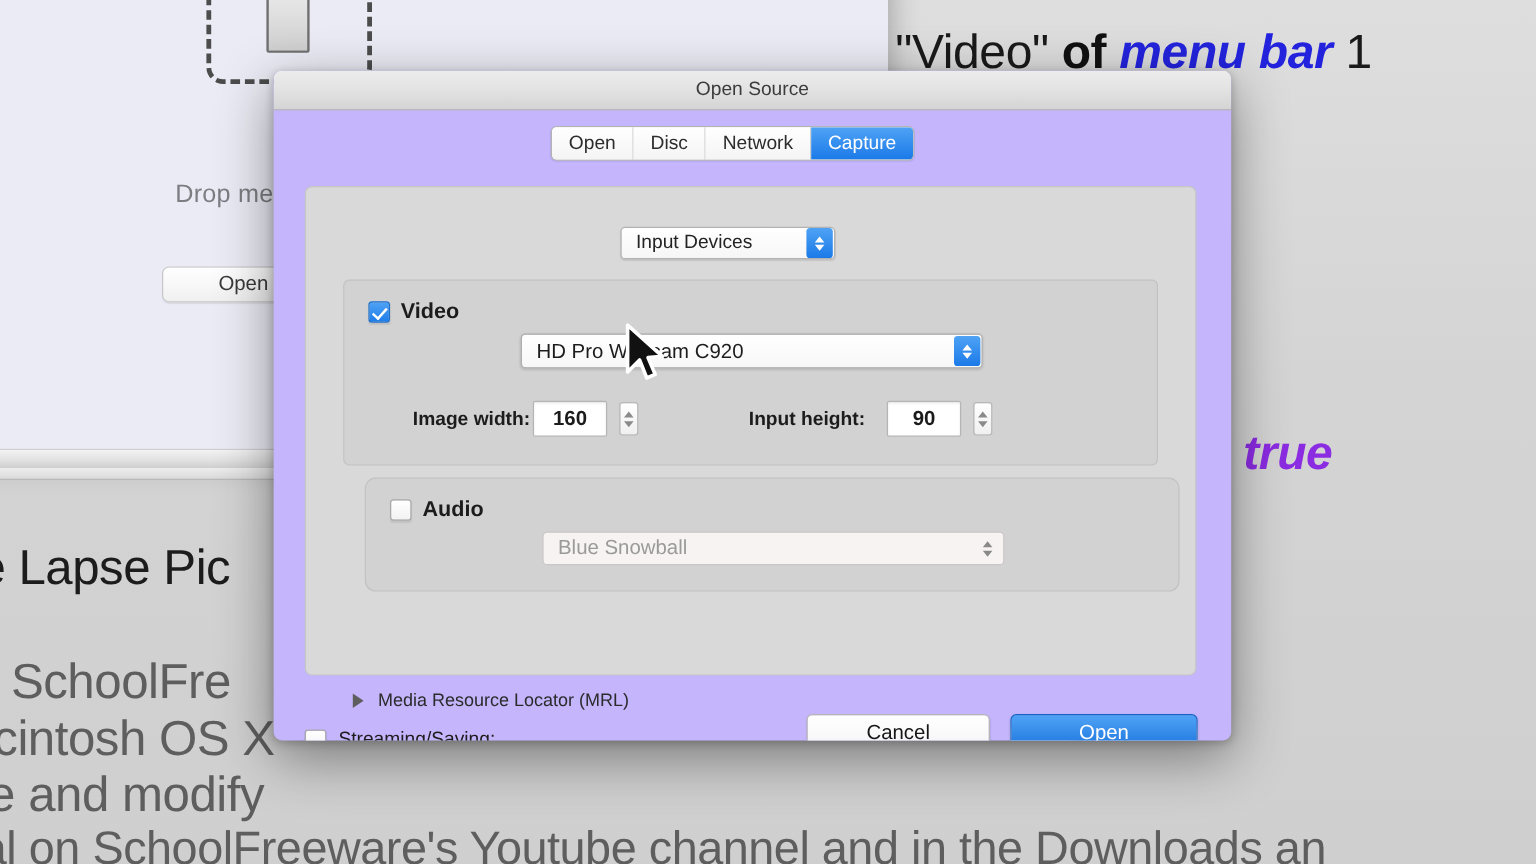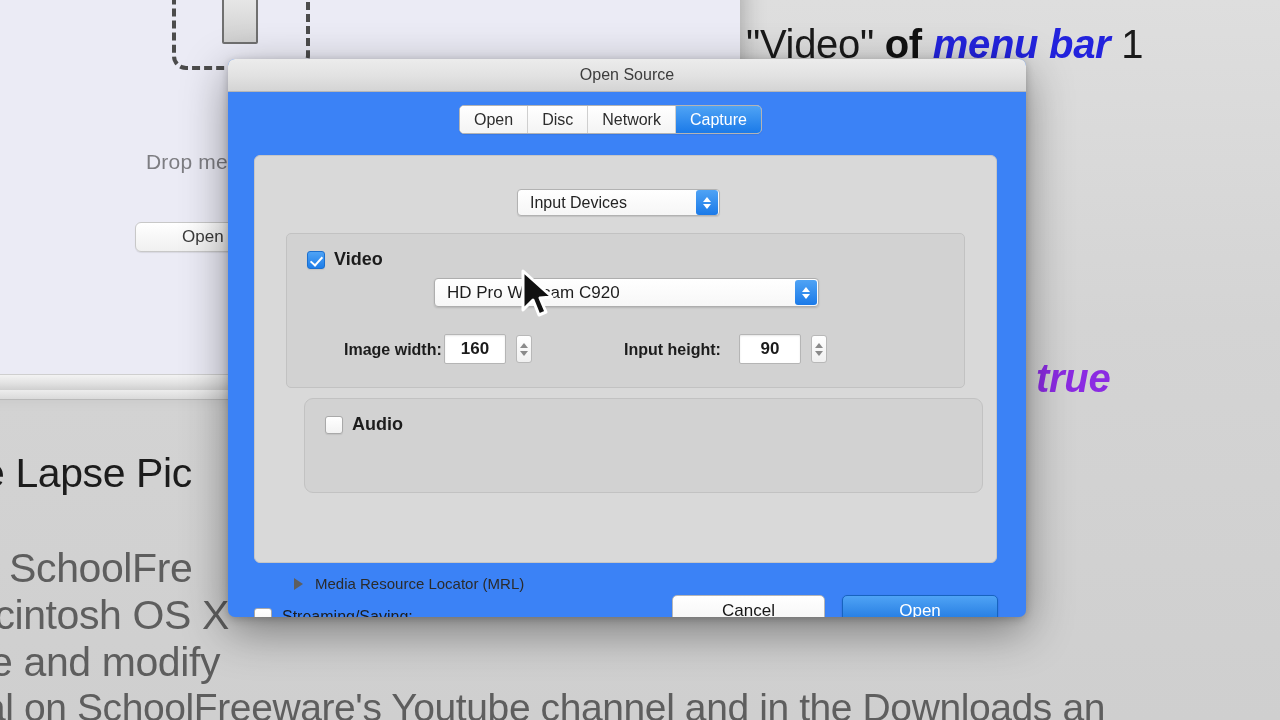--- a/index.html
+++ b/index.html
@@ -90,21 +90,21 @@
   .doc-l1 { left: -18px; top: 450px; color: #1c1c1c; }
   .doc-l2 { left: -22px; top: 545px; color: #5e5e5e; }
   .doc-l3 { left: -28px; top: 592px; color: #5e5e5e; }
   .doc-l4 { left: -30px; top: 639px; color: #5e5e5e; }
   .doc-l5 { left: -16px; top: 686px; color: #5e5e5e; font-size: 39px; }
 
   
   .dialog {
     position: absolute; left: 228px; top: 59px;
     width: 798px; height: 558px;
-    background: #3b82f6;
+    background: #c4b5fd;
     border-radius: 7px;
     box-shadow: 0 14px 46px rgba(0,0,0,.42), 0 2px 8px rgba(0,0,0,.22);
     overflow: hidden;
   }
   .titlebar {
     height: 33px;
     background: linear-gradient(180deg,#ececec 0%, #e2e2e2 52%, #d4d4d4 100%);
     border-bottom: 1px solid #b6b6b6;
     display: flex; align-items: center; justify-content: center;
   }
@@ -139,21 +139,21 @@
   .group-outer {
     position: absolute; left: 26px; top: 63px;
     width: 743px; height: 408px;
     background: #d9d9d9;
     border: 1px solid #c6c6c6;
     border-radius: 6px;
   }
 
   .popup-input-devices {
     position: absolute; left: 289px; top: 97px;
-    width: 203px; height: 27px;
+    width: 179px; height: 27px;
     background: linear-gradient(180deg,#ffffff 0%, #f6f6f6 100%);
     border: 1px solid #b2b2b2; border-radius: 4px;
     box-shadow: 0 1px 1px rgba(0,0,0,.10);
     display: flex; align-items: center;
   }
   .popup-input-devices .pval {
     padding-left: 12px; font-size: 16px; color: #232323; flex: 1;
     white-space: nowrap; overflow: hidden;
   }
   .stepper-blue {
@@ -406,20 +406,27 @@
               <i class="chev-g dn"></i>
           </span>
         </div>
       </div>
 
       <div class="group-audio">
         <div class="chk-row chk-audio">
           <span class="checkbox"></span>
           <span class="chk-label">Audio</span>
         </div>
+        <div class="popup-audio">
+          <span class="pval">Blue Snowball</span>
+          <span class="stepper-grey">
+            <i class="chev-g up"></i>
+              <i class="chev-g dn"></i>
+          </span>
+        </div>
       </div>
 
       <div class="mrl-row">
         <span class="disclosure"></span>
         <span class="mrl-label">Media Resource Locator (MRL)</span>
       </div>
 
       <div class="stream-row">
         <span class="checkbox"></span>
         <span class="stream-label">Streaming/Saving:</span>

